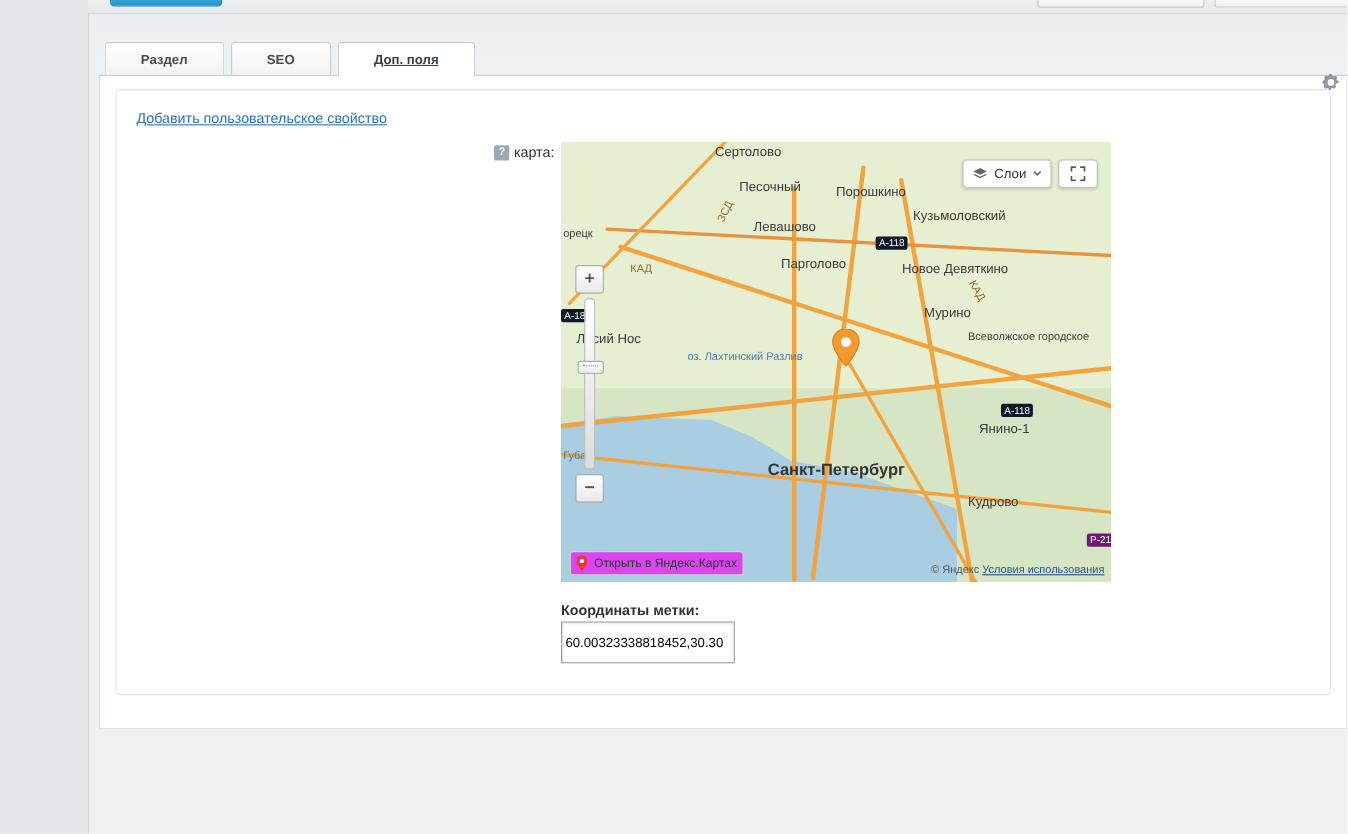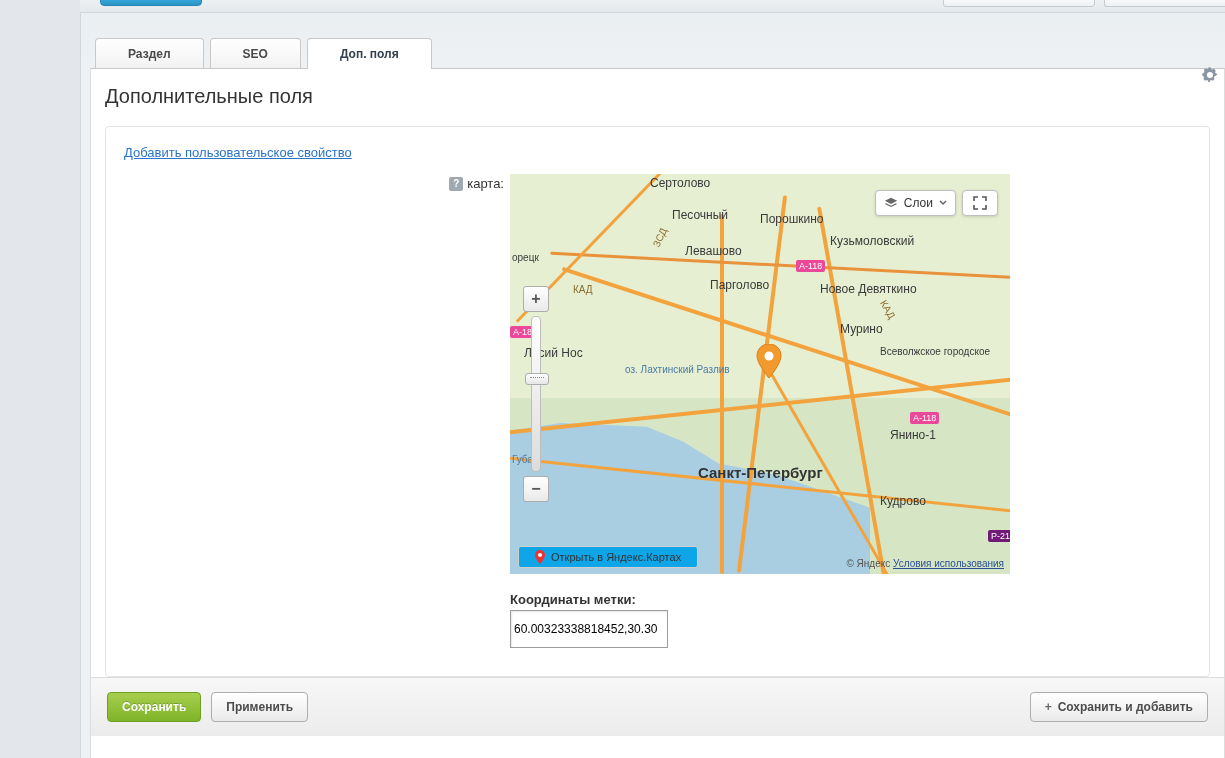--- a/index.html
+++ b/index.html
@@ -6,21 +6,21 @@
   .page{width:1225px;height:758px;position:relative;overflow:hidden;background:linear-gradient(#e9eef1,#eef1f3 60px,#eef1f3);}
   .sidebar-stub{position:absolute;left:0;top:0;width:80px;height:100%;background:#e3e7eb;border-right:1px solid #cfd6dc;}
   .topbar{position:absolute;left:80px;right:0;top:0;height:12px;background:linear-gradient(#ecf0f2,#e5e9ec);border-bottom:1px solid #cfd6dc;}
   .top-btn{position:absolute;left:100px;top:-6px;width:100px;height:10px;border-radius:4px;background:linear-gradient(#3eb7e8,#2a94c7);border:1px solid #2585b6;}
   .top-right1,.top-right2{position:absolute;top:-7px;height:12px;border:1px solid #c3cbd1;background:linear-gradient(#ffffff,#eef1f3);border-radius:3px;}
   .top-right1{right:130px;width:150px;}
   .top-right2{right:0;width:120px;border-right:none;border-top-right-radius:0;border-bottom-right-radius:0;}
   .content{position:absolute;left:90px;right:0;top:28px;bottom:0;}
   .tabs{display:flex;gap:6px;align-items:flex-end;height:40px;padding-left:5px;}
   .tab{padding:8px 32px 7px;border:1px solid #c9c9c9;border-bottom:none;border-radius:4px 4px 0 0;background:linear-gradient(#fff,#f2f2f2);color:#4a4a4a;font-weight:bold;font-size:12px;cursor:pointer;}
-  .tab.active{background:#fff;color:#35414c;position:relative;top:1px;padding-bottom:8px;}
+  .tab.active{background:#fff;color:#35414c;position:relative;top:1px;padding-bottom:8px;text-decoration:underline;}
   .gear{position:absolute;right:4px;top:38px;width:20px;height:20px;cursor:pointer;color:#7d8b95;}
   .panel{background:#fff;border:1px solid #dcdcdc;border-top:1px solid #c9c9c9;padding:0 0 30px;margin-right:0;}
   .panel-title{font-size:20px;color:#333;padding:16px 14px 6px;}
   .inner{border:1px solid #e2e4e6;margin:12px 14px 0;border-radius:4px;padding:18px 18px 28px;background:#fff;}
   .add-link{color:#2a73c8;text-decoration:underline;cursor:pointer;font-size:13px;}
   .field-row{display:flex;align-items:flex-start;margin-top:14px;}
   .field-label-col{width:380px;display:flex;justify-content:flex-end;align-items:center;gap:4px;padding-right:6px;color:#333;font-size:13px;padding-top:2px;}
   .help-badge{width:14px;height:14px;border-radius:2px;background:#9ea9b2;color:#fff;font-size:10px;line-height:14px;text-align:center;font-weight:bold;}
   .map-col{width:512px;}
   .map{width:500px;height:400px;border:none;position:relative;background:#d6e6c4;overflow:hidden;}
@@ -33,25 +33,25 @@
   .marker{position:absolute;left:246px;top:170px;width:26px;height:34px;}
   .marker svg{display:block;}
   .map-chip{position:absolute;background:#fff;border:1px solid #bfbfbf;border-radius:4px;box-shadow:0 1px 3px rgba(0,0,0,.15);font-size:12px;color:#333;display:flex;align-items:center;gap:6px;padding:5px 8px;cursor:pointer;}
   .layers-btn{top:16px;right:54px;}
   .fs-btn{top:16px;right:12px;width:18px;justify-content:center;}
   .zoom{position:absolute;left:12px;top:112px;width:28px;display:flex;flex-direction:column;align-items:center;}
   .zoom-btn{width:24px;height:24px;border:1px solid #adadad;border-radius:3px;background:linear-gradient(#fff,#e9e9e9);display:flex;align-items:center;justify-content:center;cursor:pointer;font-size:16px;color:#555;font-weight:bold;}
   .zoom-track{width:8px;height:154px;background:linear-gradient(#fff,#dcdcdc);border:1px solid #bdbdbd;border-radius:4px;margin:4px 0;position:relative;}
   .zoom-handle{position:absolute;left:-7px;top:56px;width:22px;height:10px;border:1px solid #adadad;background:linear-gradient(#fff,#e6e6e6);border-radius:3px;cursor:pointer;}
   .zoom-handle:before{content:"";display:block;margin:3px auto 0;width:14px;border-top:1px dotted #8c8c8c;height:1px;}
-  .open-yandex{position:absolute;left:8px;bottom:6px;display:flex;align-items:center;gap:6px;background:#0ea5e9;border:1px solid #cfcfcf;border-radius:3px;padding:3px 16px;font-size:11px;cursor:pointer;}
+  .open-yandex{position:absolute;left:8px;bottom:6px;display:flex;align-items:center;gap:6px;background:#d946ef;border:1px solid #cfcfcf;border-radius:3px;padding:3px 5px;font-size:11px;cursor:pointer;}
   .oy-pin{width:10px;height:14px;}
   .attr{position:absolute;right:6px;bottom:5px;font-size:10px;color:#555;}
   .attr a{color:#2a4f93;text-decoration:underline;cursor:pointer;margin-top:20px;}
-  .badge-road{position:absolute;background:#ec4899;color:#fff;font-size:9px;padding:1px 3px;border-radius:2px;}
+  .badge-road{position:absolute;background:#0f172a;color:#fff;font-size:9px;padding:1px 3px;border-radius:2px;}
   .badge-road.green{background:#701a75;}
   .coords-label{font-weight:bold;margin-top:18px;font-size:13px;}
   .coords-input{width:150px;margin-top:3px;border:1px solid #9c9c9c;padding:11px 3px;font-size:12px;box-shadow:inset 1px 1px 2px rgba(0,0,0,.1);font-family:Arial;}
   .footer-bar{background:linear-gradient(#f7f7f7,#ececec);border-top:1px solid #dcdcdc;padding:14px 16px;display:flex;align-items:center;gap:10px;}
   .btn{padding:7px 14px;border-radius:4px;border:1px solid #adadad;background:linear-gradient(#fff,#eaeaea);font-size:12px;font-weight:bold;color:#4c4c4c;cursor:pointer;}
   .btn.primary{background:linear-gradient(#a7cf4f,#7eb427);border:1px solid #6e9f20;color:#fff;text-shadow:0 -1px 0 rgba(0,0,0,.2);}
   .btn .plus{font-weight:bold;margin-right:6px;color:#6b6b6b;}
   .footer-bar .spacer{flex:1;}
 </style>
 </head>
@@ -69,21 +69,20 @@
       <div class="tab">SEO</div>
       <div class="tab active">Доп. поля</div>
     </div>
     <div class="gear">
       <svg viewBox="0 0 20 20" width="18" height="18">
           <path fill="#8b97a3" d="M10 6a4 4 0 1 0 .001 8.001A4 4 0 0 0 10 6zm8 4c0 .6-.4 1.2-.9 1.4l-1.4.5c-.1.4-.3.8-.5 1.2l.6 1.4c.2.5.1 1.2-.3 1.6l-.9.9c-.4.4-1.1.5-1.6.3l-1.4-.6c-.4.2-.8.4-1.2.5l-.5 1.4c-.2.5-.8.9-1.4.9H9c-.6 0-1.2-.4-1.4-.9l-.5-1.4c-.4-.1-.8-.3-1.2-.5l-1.4.6c-.5.2-1.2.1-1.6-.3l-.9-.9c-.4-.4-.5-1.1-.3-1.6l.6-1.4c-.2-.4-.4-.8-.5-1.2l-1.4-.5C.4 11.2 0 10.6 0 10V9c0-.6.4-1.2.9-1.4l1.4-.5c.1-.4.3-.8.5-1.2l-.6-1.4c-.2-.5-.1-1.2.3-1.6l.9-.9c.4-.4 1.1-.5 1.6-.3l1.4.6c.4-.2.8-.4 1.2-.5l.5-1.4C7.8.4 8.4 0 9 0h1c.6 0 1.2.4 1.4.9l.5 1.4c.4.1.8.3 1.2.5l1.4-.6c.5-.2 1.2-.1 1.6.3l.9.9c.4.4.5 1.1.3 1.6l-.6 1.4c.2.4.4.8.5 1.2l1.4.5c.5.2.9.8.9 1.4v1z" transform="scale(.85) translate(1.7 1.7)"></path>
         </svg>
     </div>
 
     <div class="panel">
-      <div class="panel-title">Дополнительные поля</div>
 
       <div class="inner">
         <span class="add-link">Добавить пользовательское свойство</span>
 
         <div class="field-row">
           <div class="field-label-col">
             <span class="help-badge">?</span>
             <span>карта:</span>
           </div>
           <div class="map-col">
@@ -171,22 +170,16 @@
                 <a>Условия использования</a>
               </div>
             </div>
 
             <div class="coords-label">Координаты метки:</div>
             <input class="coords-input" type="text" value="60.00323338818452,30.30" style="">
           </div>
         </div>
       </div>
 
-      <div class="footer-bar">
-        <button class="btn primary">Сохранить</button>
-        <button class="btn">Применить</button>
-        <div class="spacer"></div>
-        <button class="btn"><span class="plus">+</span><span>Сохранить и добавить</span></button>
-      </div>
     </div>
 
   </div>
 </div>
 
 </body></html>

